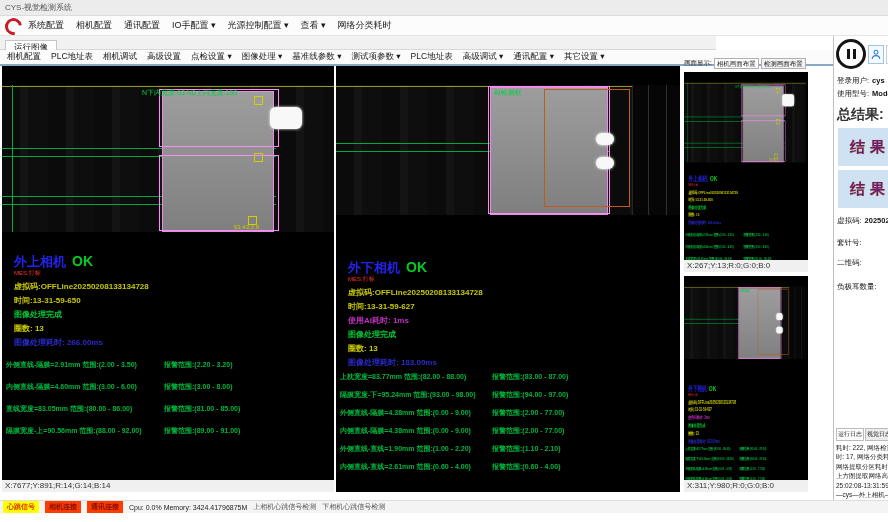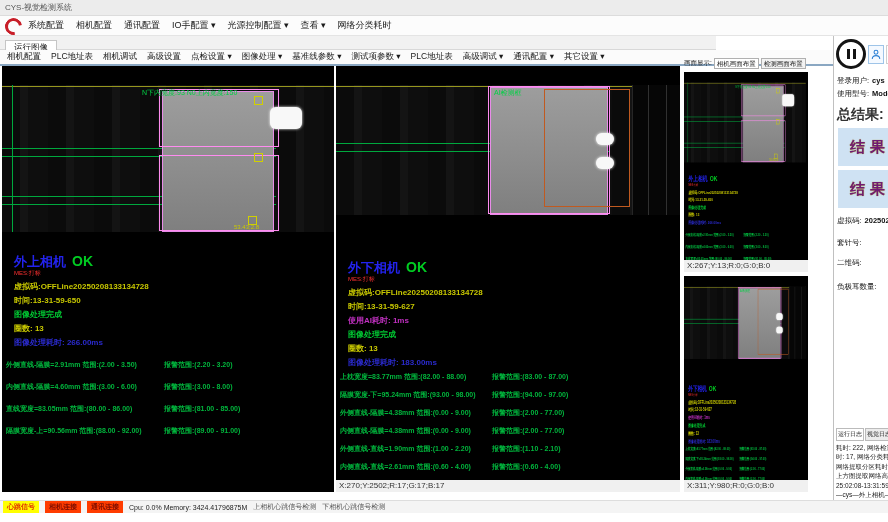--- a/index.html
+++ b/index.html
@@ -196,20 +196,21 @@
       <div class="mrow">
           <span class="mcell">直线宽度=83.05mm 范围:(80.00 - 86.00)</span>
           <span class="acell">报警范围:(81.00 - 85.00)</span>
         </div>
       <div class="mrow">
           <span class="mcell">隔膜宽度-上=90.56mm 范围:(88.00 - 92.00)</span>
           <span class="acell">报警范围:(89.00 - 91.00)</span>
         </div>
     </div>
   </div>
+  <div class="coord">X:7677;Y:891;R:14;G:14;B:14</div>
 </div>
 
 <div class="panel" id="panel-mid">
   <div class="camc camc-mid">
     <div class="cam-img cam-img-mid">
       <div class="topline"></div>
       <div class="gline" style="top:58px;width:274px"></div>
       <div class="gline" style="top:66px;width:274px"></div>
       <div class="battery" style="left:154px;top:2px;width:118px;bottom:0"></div>
       <div class="pink-rect" style="left:152px;top:1px;width:122px;bottom:1px"></div>
@@ -253,21 +254,20 @@
       <div class="mrow">
           <span class="mcell">外侧直线-直线=1.90mm 范围:(1.00 - 2.20)</span>
           <span class="acell">报警范围:(1.10 - 2.10)</span>
         </div>
       <div class="mrow">
           <span class="mcell">内侧直线-直线=2.61mm 范围:(0.60 - 4.00)</span>
           <span class="acell">报警范围:(0.60 - 4.00)</span>
         </div>
     </div>
   </div>
-  <div class="coord">X:270;Y:2502;R:17;G:17;B:17</div>
 </div>
 
 <div id="mini-header">
   <span>画面显示:</span>
   <span class="mini-tab active">相机画面布置</span>
   <span class="mini-tab">检测画面布置</span>
 </div>
 
 <div class="mini" id="mini-top">
   <div class="mini-content">

